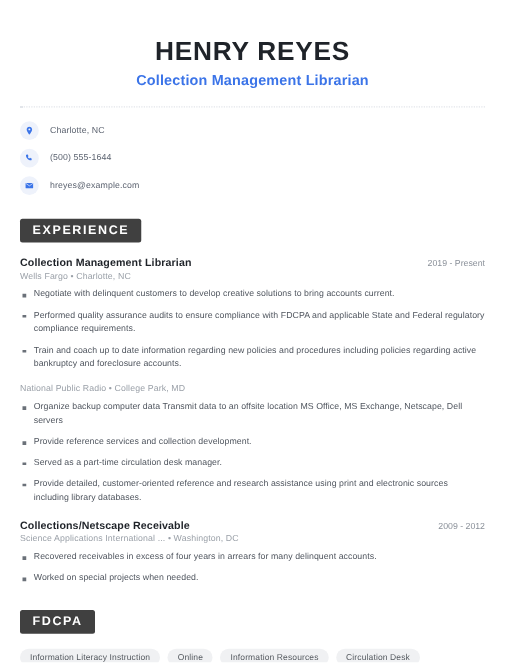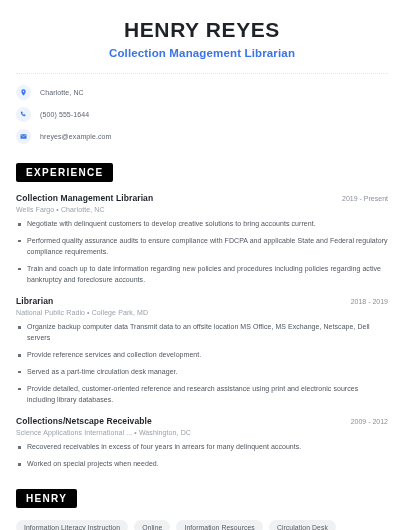--- a/index.html
+++ b/index.html
@@ -7,21 +7,21 @@
     width: 410px;
     height: 530px;
     background: #ffffff;
     font-family: "Liberation Sans", sans-serif;
     -webkit-font-smoothing: antialiased;
   }
   .page {
     width: 404px;
     height: 530px;
     background: #ffffff;
-    padding: 0 16px;
+    padding: 12px 16px;
     position: relative;
     overflow: hidden;
   }
 
   
   .header {
     padding-top: 18px;
     text-align: center;
   }
   .full-name {
@@ -72,21 +72,21 @@
   .contact-text {
     font-size: 7px;
     color: #5c6370;
     letter-spacing: 0.1px;
   }
 
   
   .section { margin-top: 18px; }
   .section-badge {
     display: inline-block;
-    background: #000000;
+    background: #404040;
     color: #ffffff;
     font-size: 10px;
     font-weight: bold;
     letter-spacing: 1.3px;
     padding: 4px 10px 4px 10px;
     border-radius: 2px;
   }
 
   
   .entry { margin-top: 11px; }
@@ -209,24 +209,20 @@
       </div>
       <div class="entry-sub">Wells Fargo • Charlotte, NC</div>
       <ul class="bullets">
         <li>Negotiate with delinquent customers to develop creative solutions to bring accounts current.</li>
         <li>Performed quality assurance audits to ensure compliance with FDCPA and applicable State and Federal regulatory compliance requirements.</li>
         <li>Train and coach up to date information regarding new policies and procedures including policies regarding active bankruptcy and foreclosure accounts.</li>
       </ul>
     </div>
 
     <div class="entry">
-      <div class="entry-head">
-        <span class="entry-title">Librarian</span>
-        <span class="entry-dates">2018 - 2019</span>
-      </div>
       <div class="entry-sub">National Public Radio • College Park, MD</div>
       <ul class="bullets">
         <li>Organize backup computer data Transmit data to an offsite location MS Office, MS Exchange, Netscape, Dell servers</li>
         <li>Provide reference services and collection development.</li>
         <li>Served as a part-time circulation desk manager.</li>
         <li>Provide detailed, customer-oriented reference and research assistance using print and electronic sources including library databases.</li>
       </ul>
     </div>
 
     <div class="entry">
@@ -236,21 +232,21 @@
       </div>
       <div class="entry-sub">Science Applications International ... • Washington, DC</div>
       <ul class="bullets">
         <li>Recovered receivables in excess of four years in arrears for many delinquent accounts.</li>
         <li>Worked on special projects when needed.</li>
       </ul>
     </div>
   </div>
 
   <div class="section">
-    <div class="section-badge">HENRY</div>
+    <div class="section-badge">FDCPA</div>
     <div class="skills-wrap">
       <span class="skill-chip">Information Literacy Instruction</span>
       <span class="skill-chip">Online</span>
       <span class="skill-chip">Information Resources</span>
       <span class="skill-chip">Circulation Desk</span>
 
     </div>
   </div>
 
 </div>

